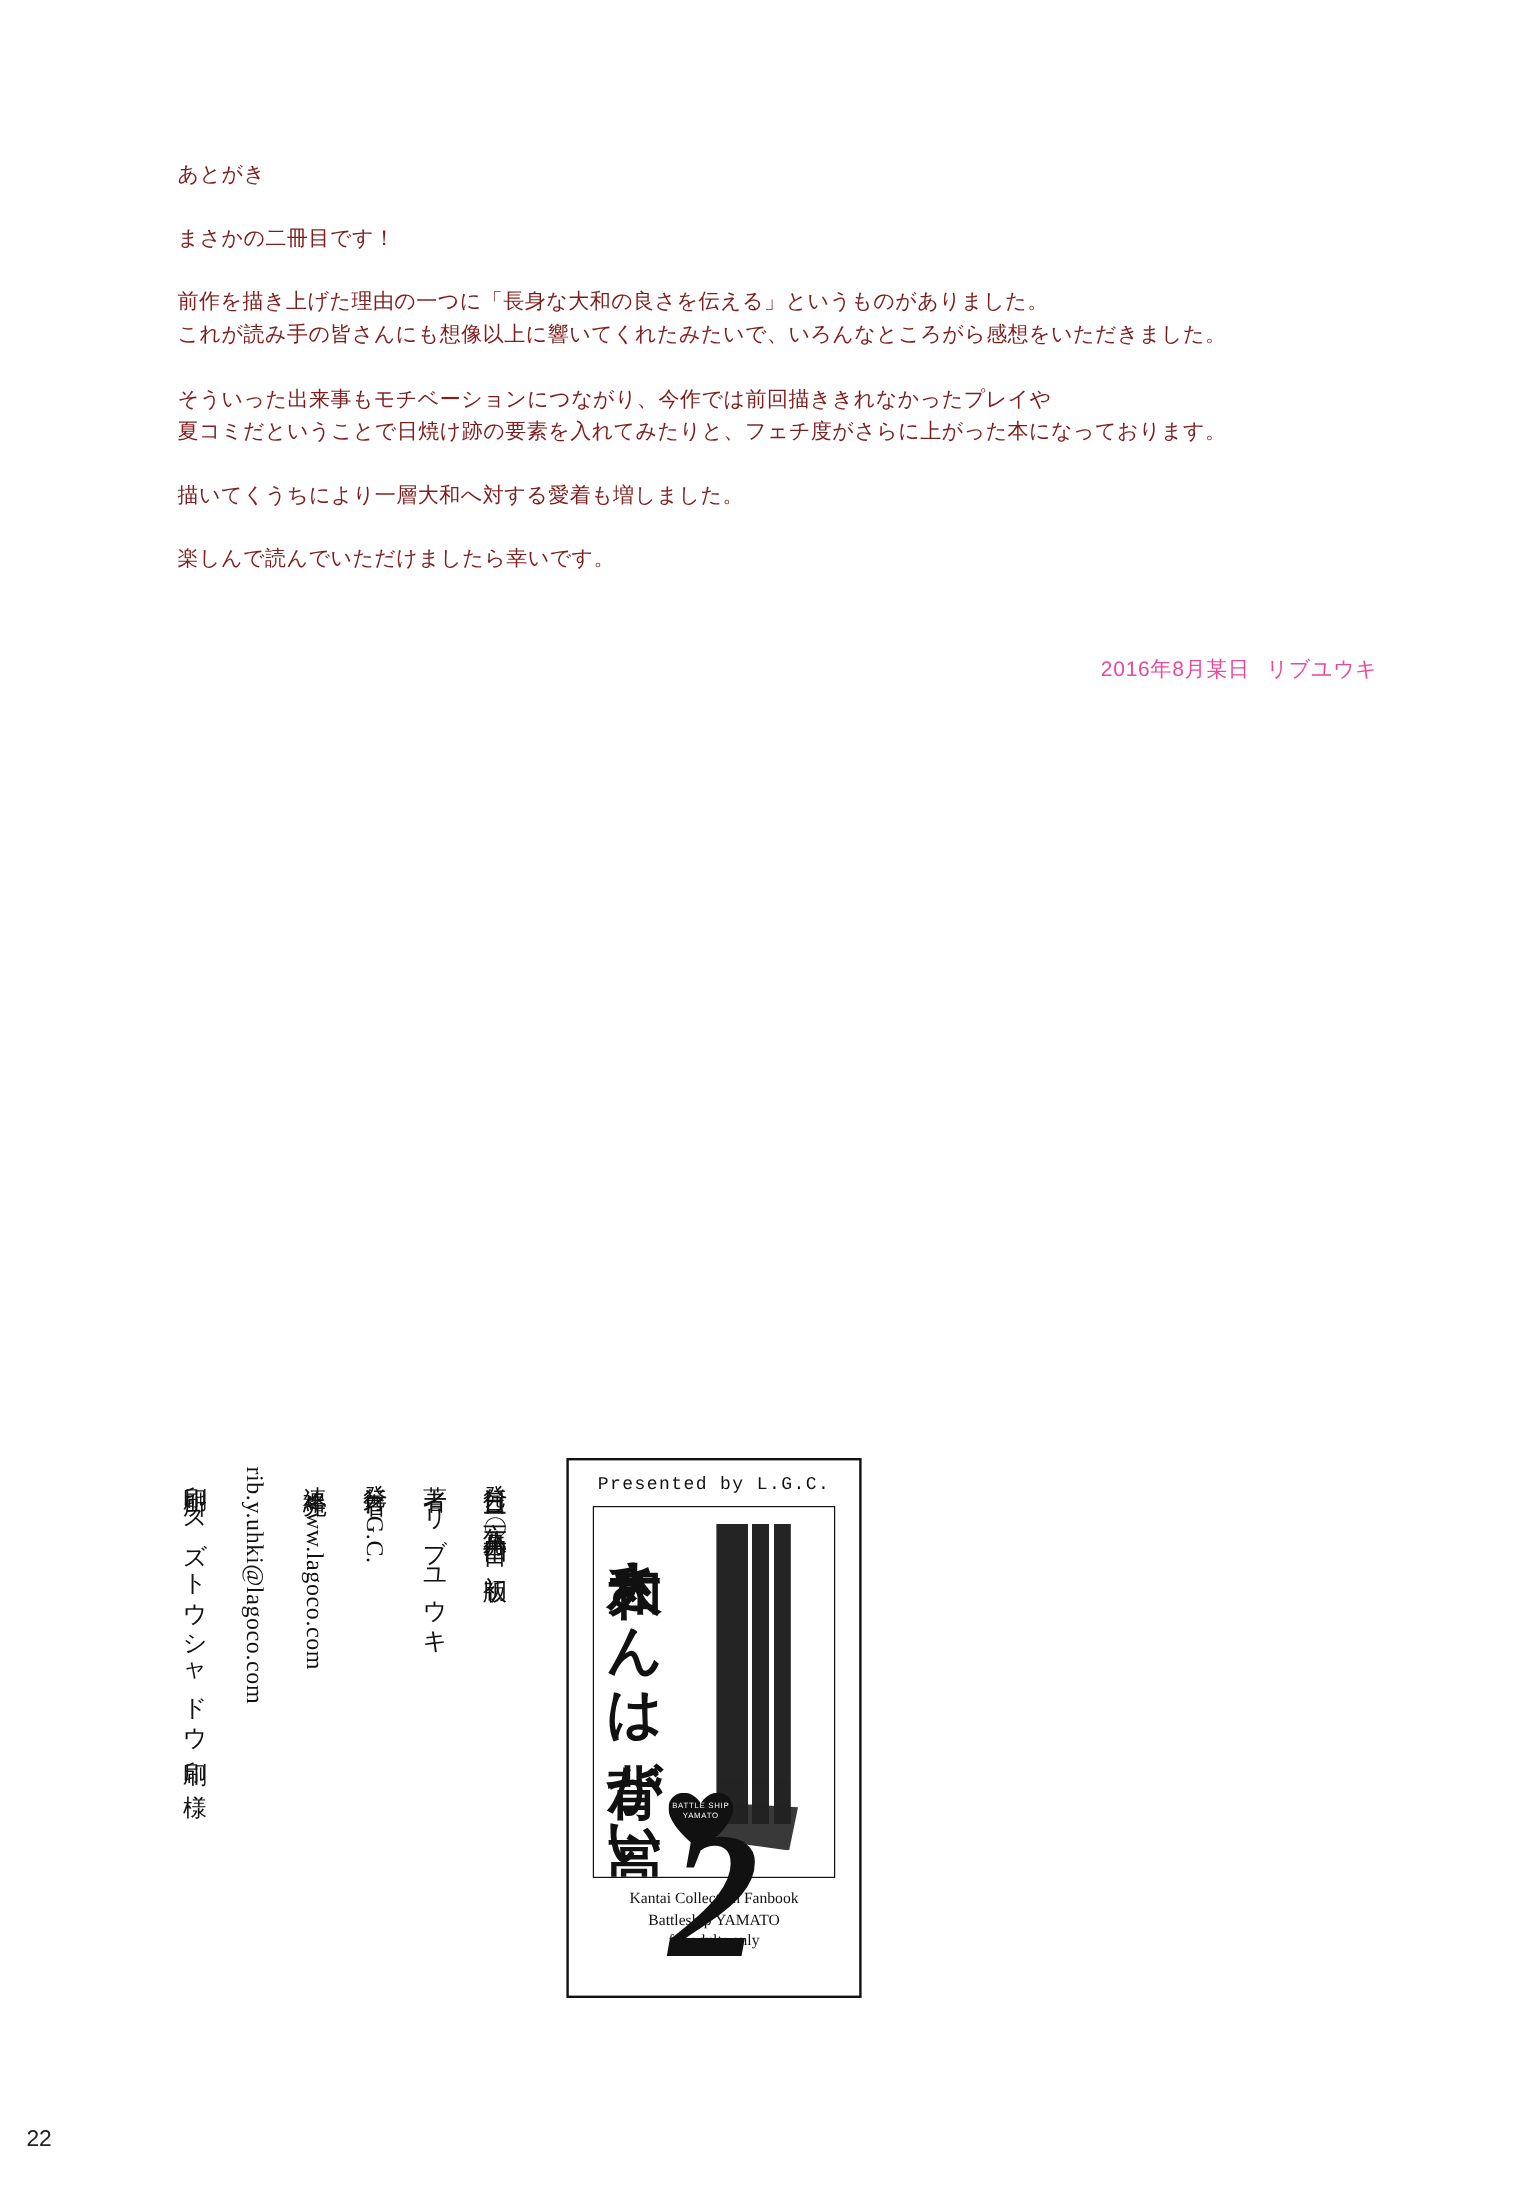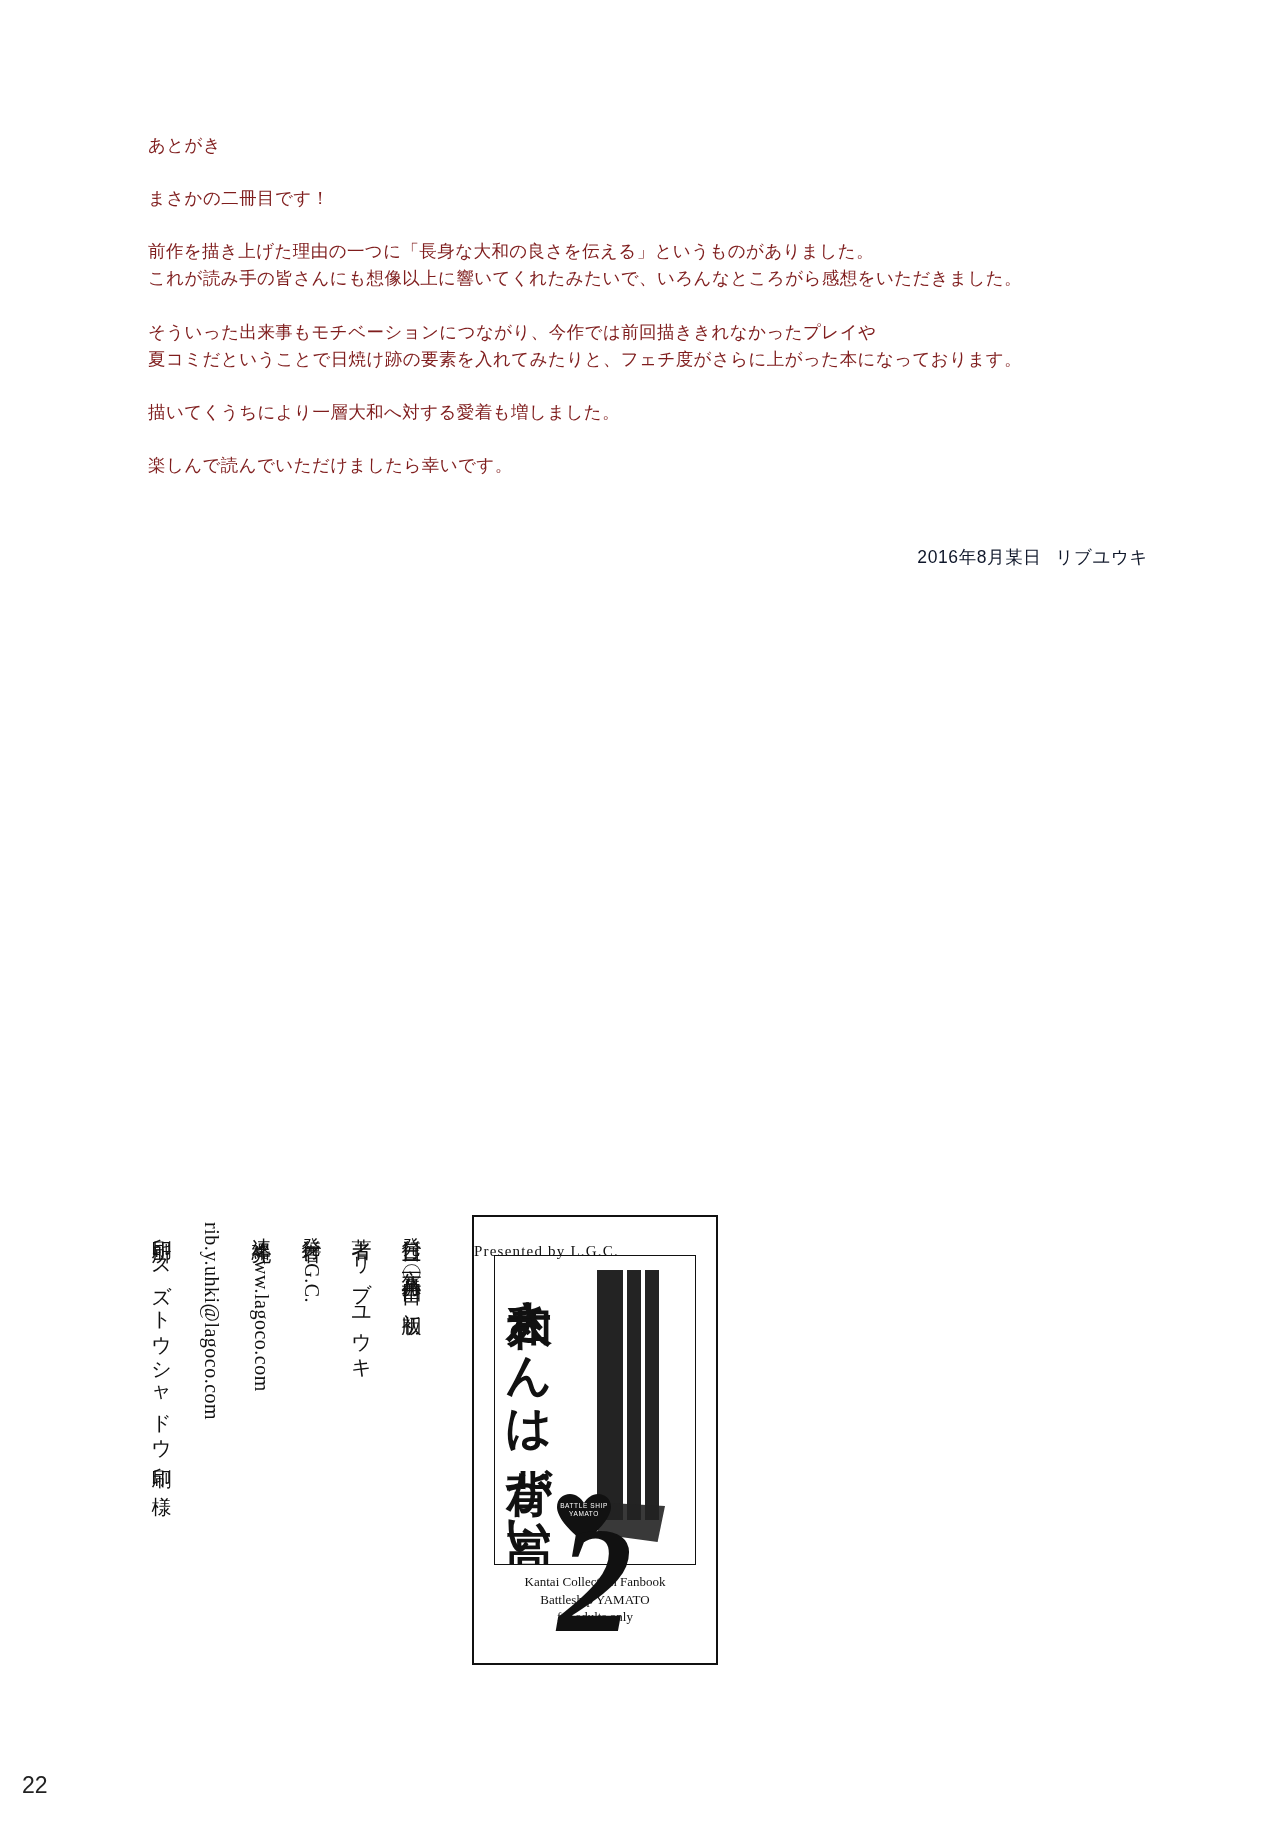--- a/index.html
+++ b/index.html
@@ -34,21 +34,21 @@
     display: block;
   }
   .signature {
     position: absolute;
     left: 148px;
     top: 545px;
     width: 1000px;
     text-align: right;
     font-size: 17.5px;
     letter-spacing: 0.6px;
-    color: #0f172a;
+    color: #ec4899;
   }
   .signature .sig-date { margin-right: 14px; }
 
   
   .colophon {
     position: absolute;
     left: 150px;
     top: 1222px;
     height: 460px;
     display: flex;
@@ -84,25 +84,25 @@
     left: 472px;
     top: 1215px;
     width: 246px;
     height: 450px;
     border: 2px solid #111;
     background: #fff;
     box-sizing: border-box;
   }
   .cover-presented {
     position: absolute;
-    top: 26px;
+    top: 12px;
     left: 0;
     width: 100%;
-    text-align: left;
-    font-family: Liberation Serif, serif;
+    text-align: center;
+    font-family: Liberation Mono, monospace;
     font-size: 15px;
     letter-spacing: 1.2px;
     color: #111;
   }
   .cover-inner-frame {
     position: absolute;
     left: 20px;
     top: 38px;
     right: 20px;
     height: 310px;
@@ -190,21 +190,21 @@
     color: #111;
     line-height: 1;
     pointer-events: none;
   }
 
   
   .page-number {
     position: absolute;
     left: 22px;
     top: 1772px;
-    font-size: 23px;
+    font-size: 19px;
     color: #222;
     font-family: "Liberation Sans", sans-serif;
   }
 </style>
 </head>
 <body>
 
 <div class="afterword">
   <p>あとがき</p>
 

